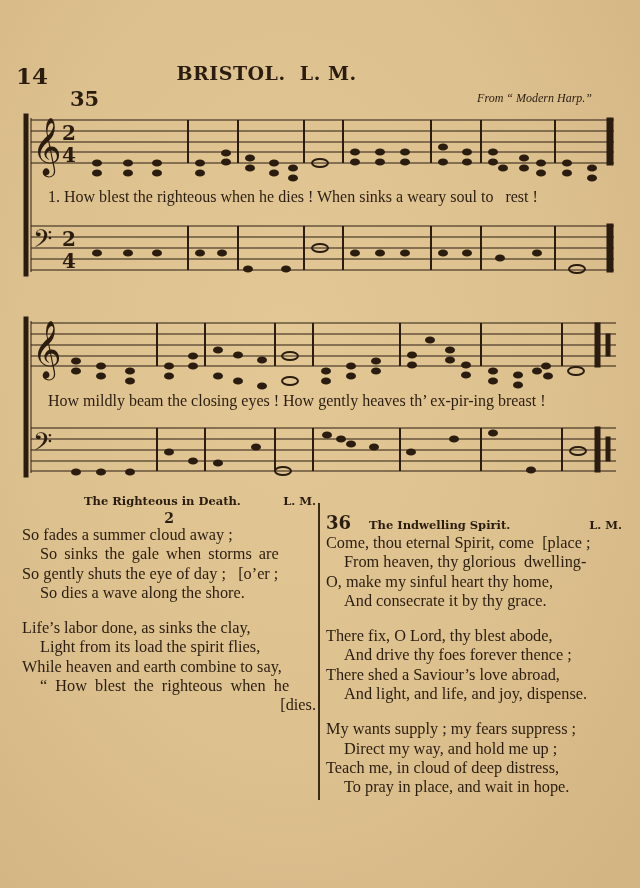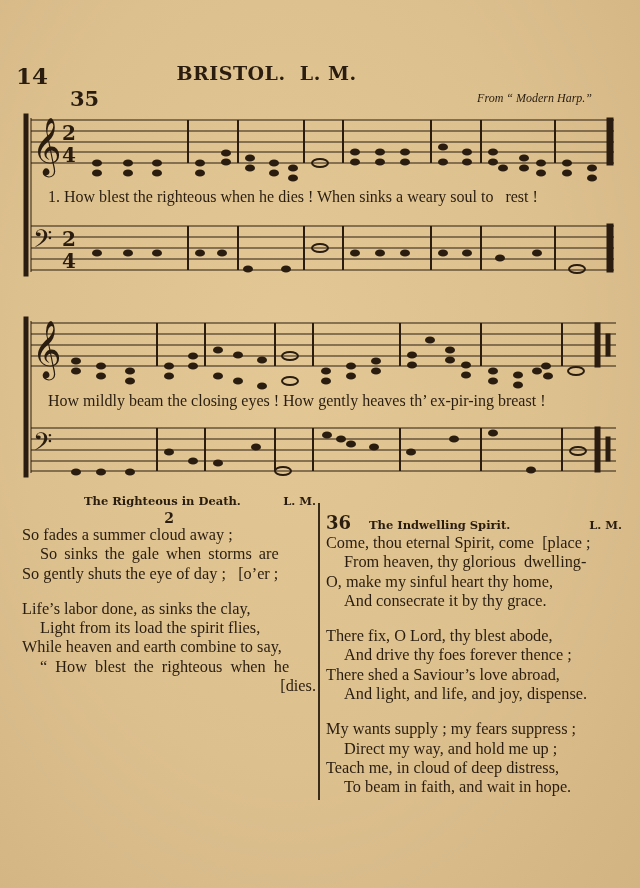--- a/index.html
+++ b/index.html
@@ -261,20 +261,21 @@
 <div class="abs col-left">
   <div class="hymn-head">
     <span class="title">The Righteous in Death.</span>
     <span>L. M.</span>
   </div>
   <div class="stanza-num">2</div>
   <div class="stanza">
     <div class="verse-line">So fades a summer cloud away ;</div>
     <div class="verse-line indent" style="word-spacing:3px">So sinks the gale when storms are</div>
     <div class="verse-line" style="white-space:pre">So gently shuts the eye of day ;   [o’er ;</div>
+    <div class="verse-line indent">So dies a wave along the shore.</div>
   </div>
   <div class="stanza">
     <div class="verse-line">Life’s labor done, as sinks the clay,</div>
     <div class="verse-line indent">Light from its load the spirit flies,</div>
     <div class="verse-line">While heaven and earth combine to say,</div>
     <div class="verse-line indent" style="word-spacing:4px">“ How blest the righteous when he</div>
     <div class="verse-line rbracket">[dies.</div>
   </div>
 </div>
 
@@ -295,15 +296,15 @@
   <div class="stanza">
     <div class="verse-line">There fix, O Lord, thy blest abode,</div>
     <div class="verse-line indent">And drive thy foes forever thence ;</div>
     <div class="verse-line">There shed a Saviour’s love abroad,</div>
     <div class="verse-line indent">And light, and life, and joy, dispense.</div>
   </div>
   <div class="stanza">
     <div class="verse-line">My wants supply ; my fears suppress ;</div>
     <div class="verse-line indent">Direct my way, and hold me up ;</div>
     <div class="verse-line">Teach me, in cloud of deep distress,</div>
-    <div class="verse-line indent">To beam in faith, and wait in hope.</div>
+    <div class="verse-line indent">To pray in place, and wait in hope.</div>
   </div>
 </div>
 
 </body></html>

